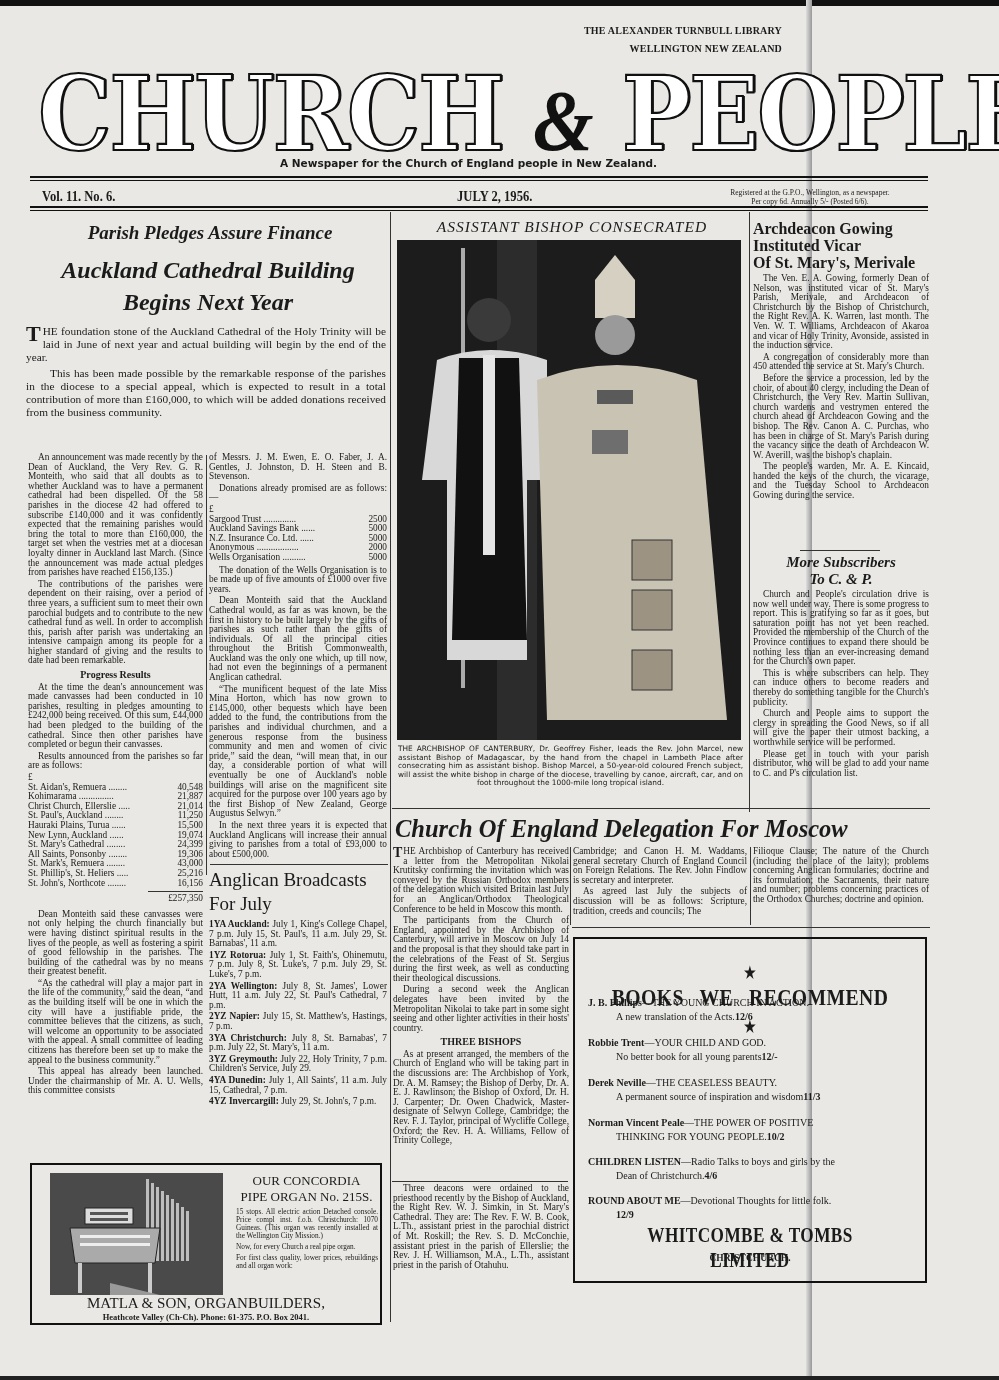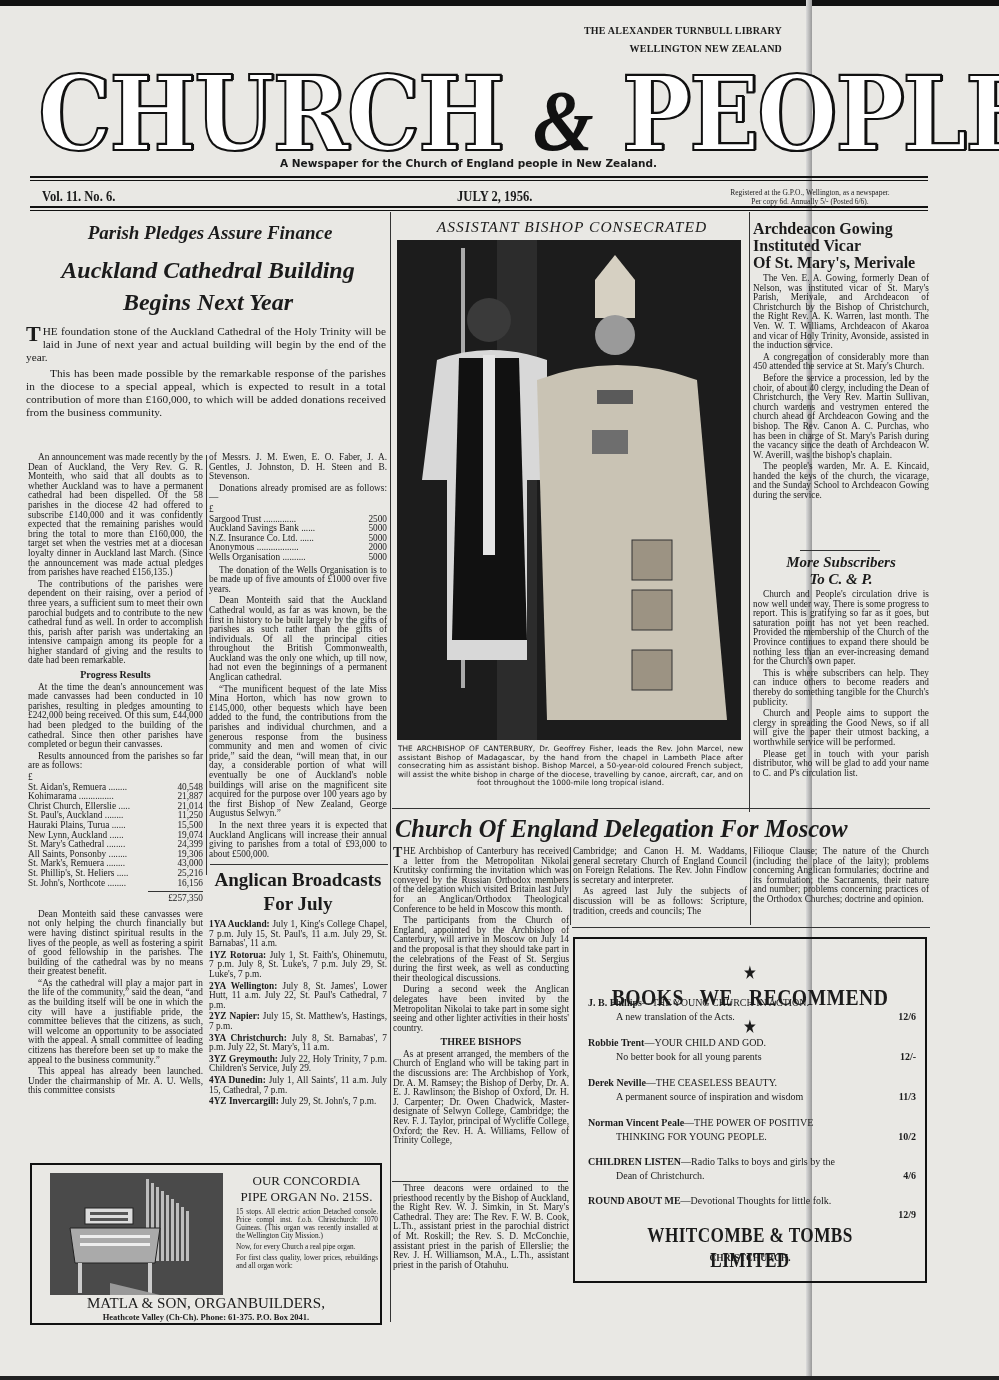--- a/index.html
+++ b/index.html
@@ -48,39 +48,39 @@
   .lead .dropcap { font-size: 22px; float: left; line-height: 18px; margin-right: 2px; font-weight: bold; }
   .lead p { margin-bottom: 3px; }
   .lead p.indent { text-indent: 24px; }
 
   .sub-head { text-align: center; font-weight: bold; font-size: 10px; margin: 4px 0 3px; }
   .ledger { width: 100%; border-collapse: collapse; font-size: 9.3px; line-height: 9.6px; }
   .ledger td { padding: 0; }
   .ledger td.num { text-align: right; white-space: nowrap; }
   .total { text-align: right; border-top: 1px solid #333; padding-top: 2px; margin-top: 3px; margin-left: 120px; font-size: 9.3px; }
 
-  .broad-title { text-align: center; font-weight: bold; font-size: 19px; line-height: 24px; font-family: "Liberation Serif", serif; }
+  .broad-title { text-align: left; font-weight: normal; font-size: 19px; line-height: 24px; font-family: "Liberation Serif", serif; }
   .bcast b { font-weight: bold; }
 
   .photo-head { position: absolute; left: 397px; top: 218px; width: 350px; text-align: center; font-style: italic; font-size: 15.5px; letter-spacing: 1px; }
   .photo { position: absolute; left: 397px; top: 240px; width: 344px; height: 500px; background: #1e1e1e; overflow: hidden; }
   .caption { position: absolute; left: 398px; top: 745px; width: 345px; font-family: "DejaVu Sans", sans-serif; font-size: 7.4px; line-height: 8.6px; text-align: justify; text-align-last: center; }
 
   .right-head { position: absolute; left: 753px; top: 220px; width: 180px; font-weight: bold; font-size: 16px; line-height: 17px; }
   .right-sub { text-align: center; font-style: italic; font-weight: bold; font-size: 15px; line-height: 17px; }
 
   .moscow-head { position: absolute; left: 395px; top: 815px; width: 540px; font-style: italic; font-weight: bold; font-size: 24.5px; white-space: nowrap; }
 
   .ordained-head { text-align: center; font-style: italic; font-size: 16px; line-height: 17px; letter-spacing: 1px; margin: 4px 0 3px; }
   .books-box { position: absolute; left: 573px; top: 937px; width: 354px; height: 346px; border: 2px solid #111; }
   .books-title { position: absolute; left: 0; top: 18px; width: 100%; text-align: center; font-size: 24px; font-weight: bold; letter-spacing: 0.5px; transform: scaleX(0.82); }
   .star { font-size: 16px; vertical-align: middle; }
   .book { position: absolute; left: 13px; width: 328px; font-size: 10px; line-height: 14px; }
   .book .au { font-weight: bold; }
-  .book .line2 { padding-left: 28px; display: flex; justify-content: space-between; }
+  .book .line2 { padding-left: 28px; display: flex; }
   .book .price { font-weight: bold; font-family: Liberation Serif, serif; }
   .wt { position: absolute; left: 0; top: 284px; width: 100%; text-align: center; font-size: 21px; font-weight: bold; transform: scaleX(0.82); letter-spacing: 0.5px; }
   .wt-city { position: absolute; left: 0; top: 314px; width: 100%; text-align: center; font-size: 9.5px; font-weight: bold; }
 
   .organ-box { position: absolute; left: 30px; top: 1163px; width: 352px; height: 162px; border: 2px solid #111; }
   .organ-img { position: absolute; left: 18px; top: 8px; width: 173px; height: 122px; background: radial-gradient(circle at 60% 40%, #777, #333 70%); overflow: hidden; }
   .organ-title { position: absolute; left: 202px; top: 8px; width: 145px; text-align: center; font-size: 13px; line-height: 16px; }
   .organ-text { position: absolute; left: 204px; top: 43px; width: 142px; font-size: 7.3px; line-height: 8px; text-align: justify; }
   .organ-text p { margin-bottom: 3px; }
   .organ-name { position: absolute; left: 0; top: 130px; width: 100%; text-align: center; font-size: 15px; }
@@ -310,21 +310,21 @@
 
   <div class="right-head">
     <div>Archdeacon Gowing</div>
     <div>Instituted Vicar</div>
     <div>Of St. Mary's, Merivale</div>
   </div>
   <div class="col" style="left:753px; top:274px; width:176px;">
     <p>The Ven. E. A. Gowing, formerly Dean of Nelson, was instituted vicar of St. Mary's Parish, Merivale, and Archdeacon of Christchurch by the Bishop of Christchurch, the Right Rev. A. K. Warren, last month. The Ven. W. T. Williams, Archdeacon of Akaroa and vicar of Holy Trinity, Avonside, assisted in the induction service.</p>
     <p>A congregation of considerably more than 450 attended the service at St. Mary's Church.</p>
     <p>Before the service a procession, led by the choir, of about 40 clergy, including the Dean of Christchurch, the Very Rev. Martin Sullivan, church wardens and vestrymen entered the church ahead of Archdeacon Gowing and the bishop. The Rev. Canon A. C. Purchas, who has been in charge of St. Mary's Parish during the vacancy since the death of Archdeacon W. W. Averill, was the bishop's chaplain.</p>
-    <p>The people's warden, Mr. A. E. Kincaid, handed the keys of the church, the vicarage, and the Sunday School to Archdeacon Gowing during the service.</p>
+    <p>The people's warden, Mr. A. E. Kincaid, handed the keys of the church, the vicarage, and the Tuesday School to Archdeacon Gowing during the service.</p>
   </div>
   <div class="hline" style="left:800px; top:550px; width:80px;"></div>
 
   <div class="col" style="left:753px; top:554px; width:176px;">
     <div class="right-sub">
       <div>More Subscribers</div>
       <div>To C. &amp; P.</div>
     </div>
     <p style="margin-top:2px;">Church and People's circulation drive is now well under way. There is some progress to report. This is gratifying so far as it goes, but saturation point has not yet been reached. Provided the membership of the Church of the Province continues to expand there should be nothing less than an ever-increasing demand for the Church's own paper.</p>
     <p>This is where subscribers can help. They can induce others to become readers and thereby do something tangible for the Church's publicity.</p>

